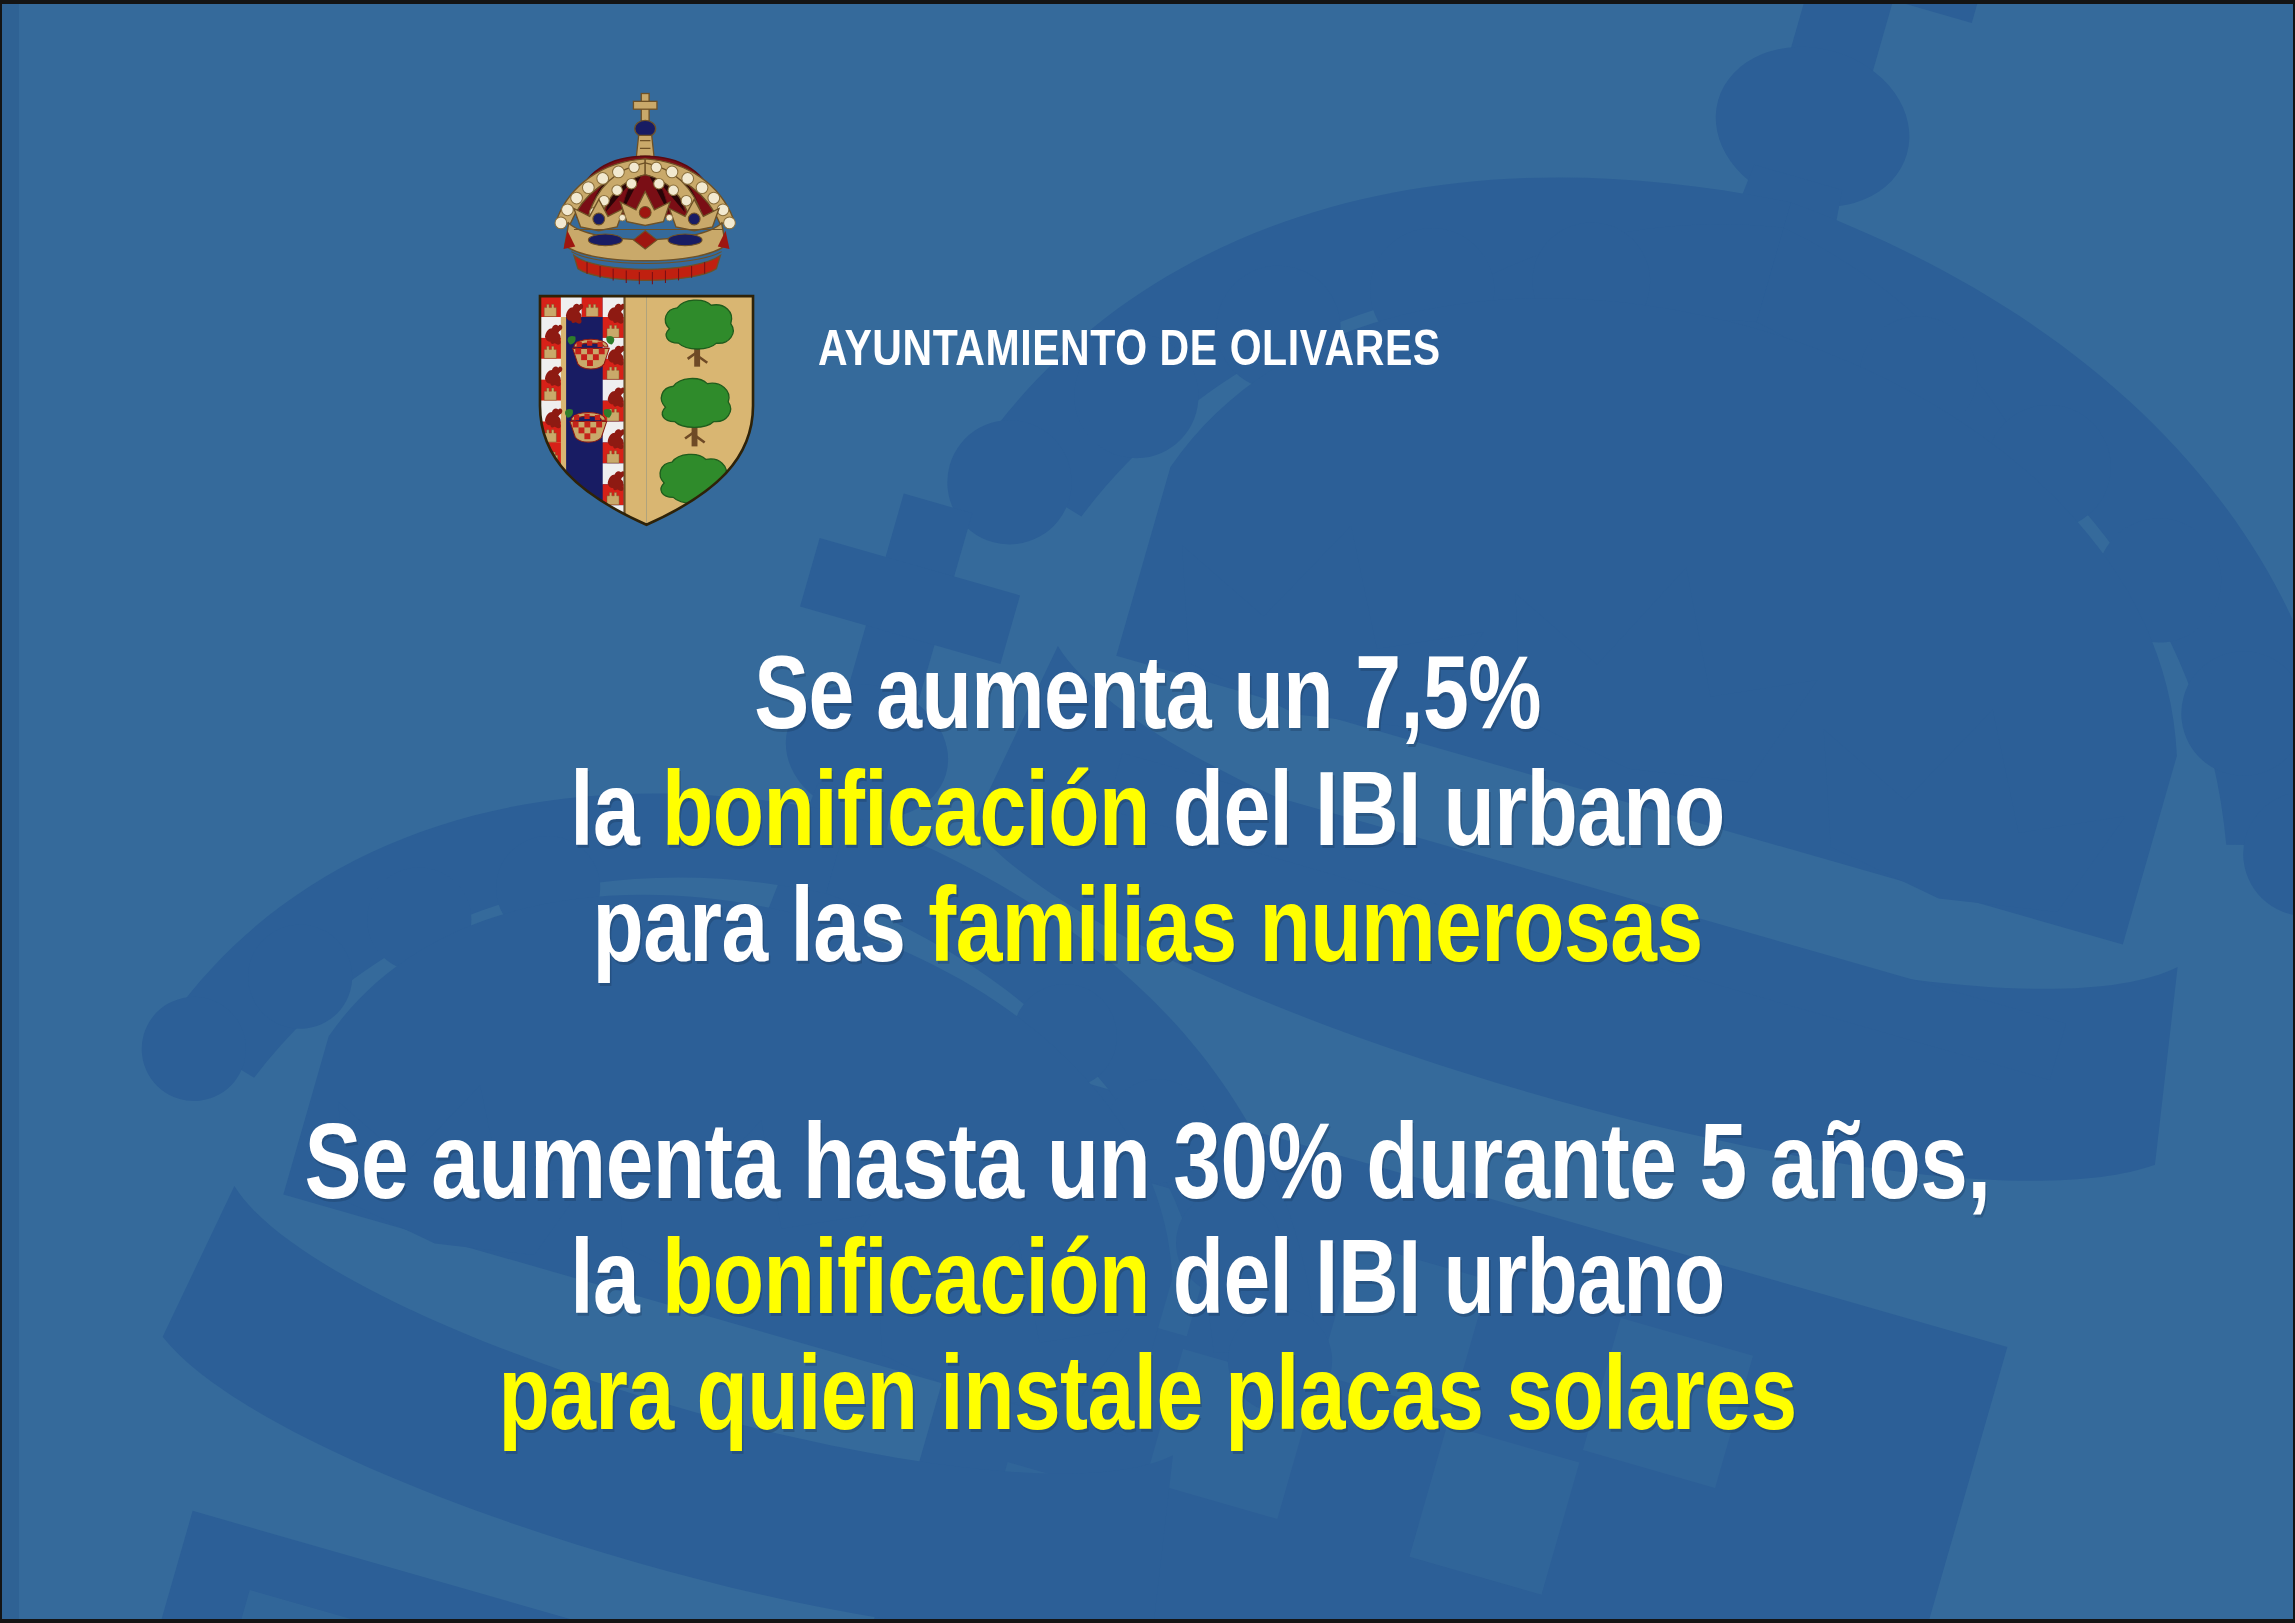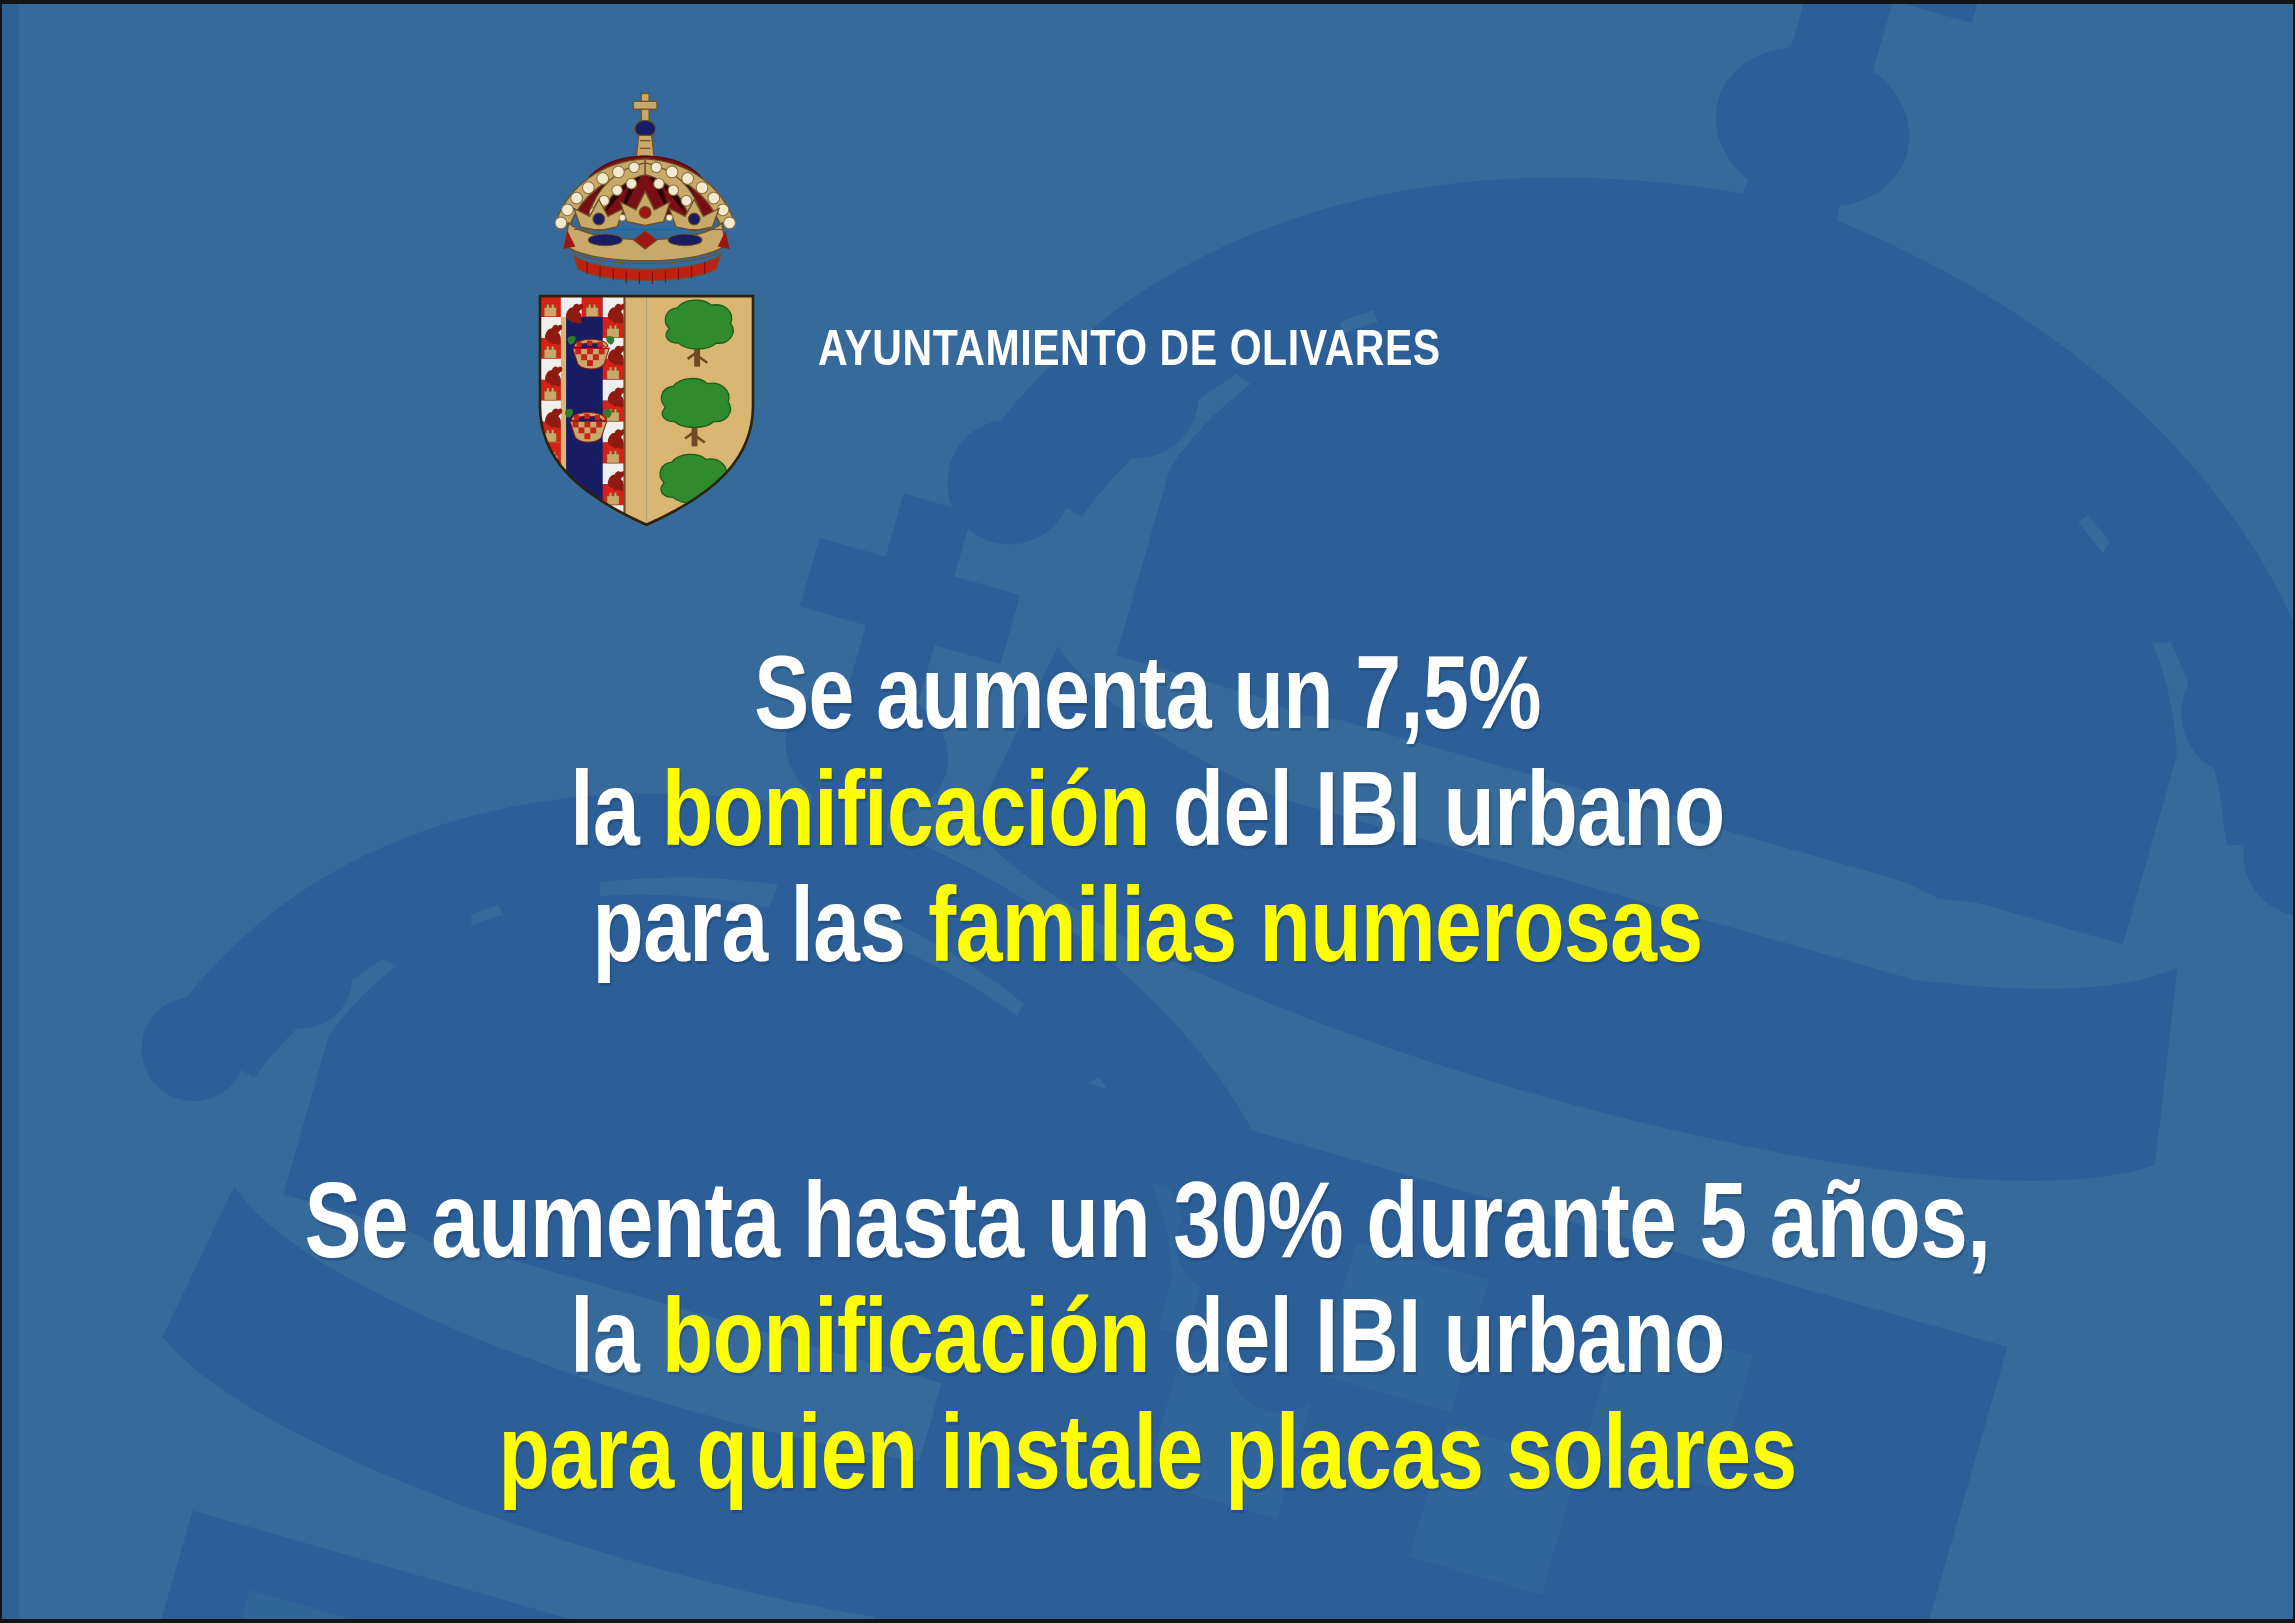--- a/index.html
+++ b/index.html
@@ -55,21 +55,21 @@
   
   .messages{
     position:absolute;left:0;top:0;width:100%;height:100%;z-index:4;
   }
   .block{
     position:absolute;left:0;width:100%;
     text-align:center;
     line-height:1.0;
   }
   .block-1{top:631px;text-align:center;}
-  .block-2{top:1158px;text-align:center;}
+  .block-2{top:1099px;text-align:center;}
 
   .line{
     display:block;
     white-space:nowrap;
     font-weight:bold;
     color:#FFFFFF;
     font-size:105px;
     letter-spacing:-0.7px;
     transform:scaleX(0.80);
     transform-origin:50% 50%;

